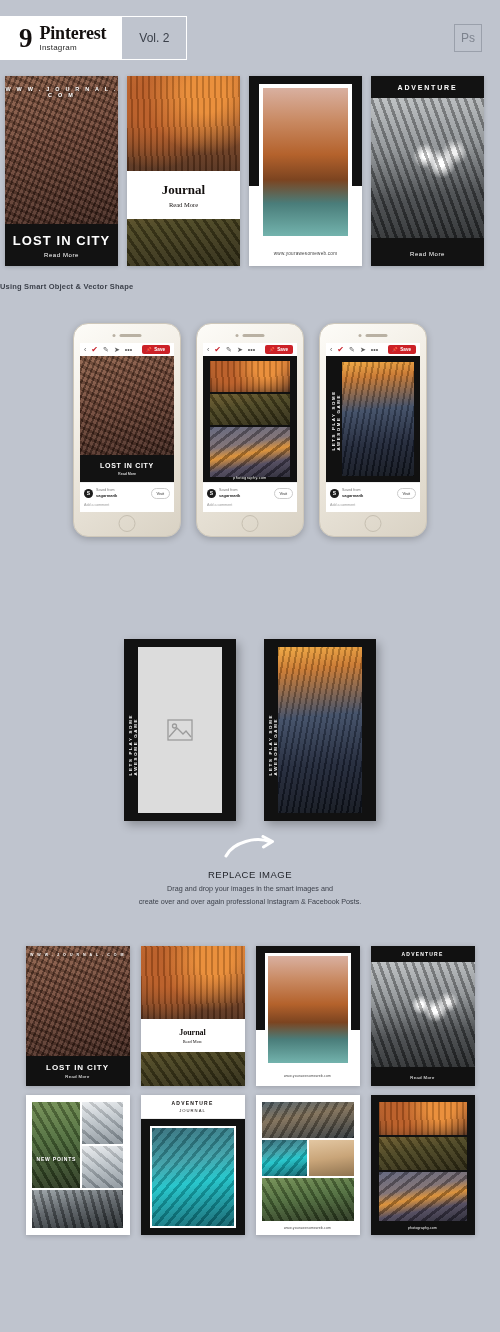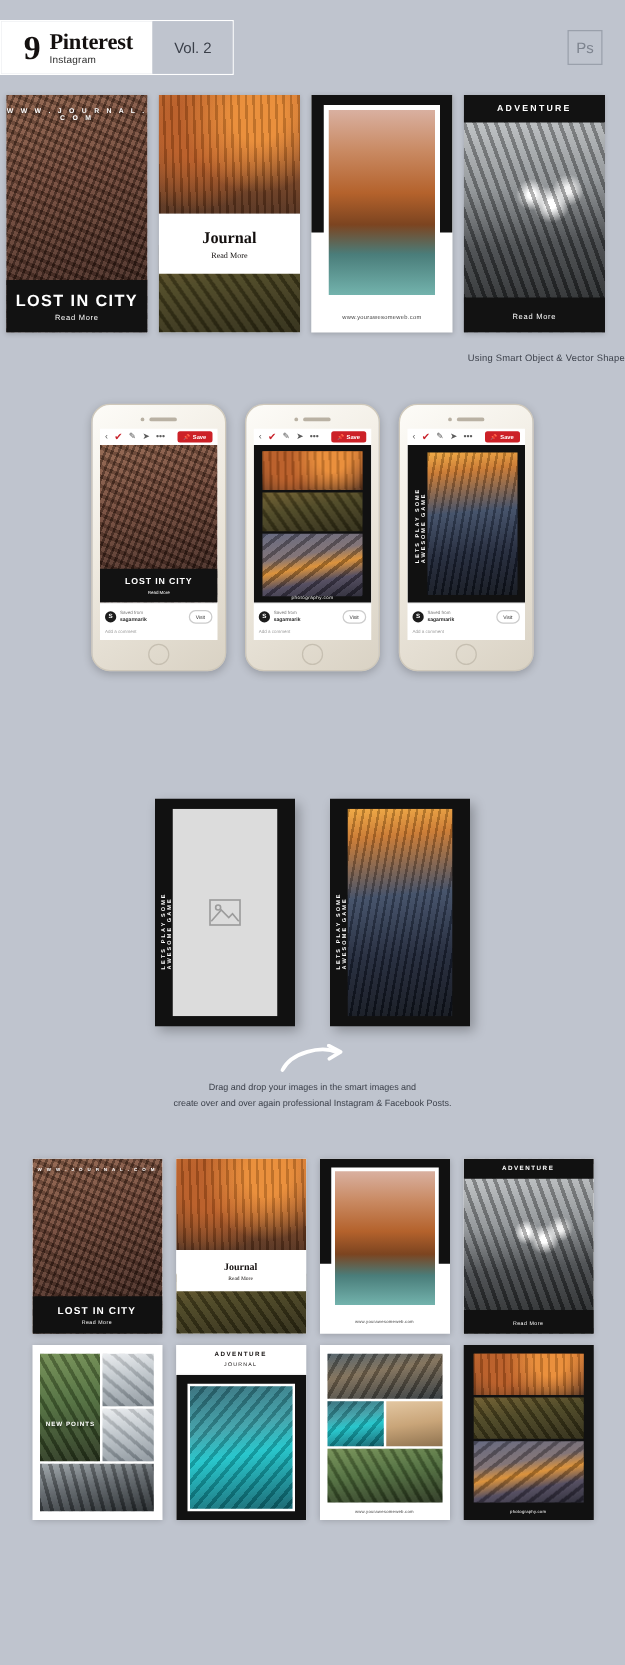--- a/index.html
+++ b/index.html
@@ -136,22 +136,22 @@
     text-shadow:0 1px 2px rgba(0,0,0,.6);
   }
   .t-big { font-size:13px; font-weight:bold; letter-spacing:1.1px; }
   .t-small { font-size:6px; letter-spacing:.6px; margin-top:4px; }
   .t-serif-big { font-family:"Liberation Serif",serif; font-size:13px; font-weight:bold; }
   .t-serif-small { font-family:"Liberation Serif",serif; font-size:6.5px; margin-top:3px; }
   .t-adv { font-size:7px; font-weight:bold; letter-spacing:1.8px; }
   .t-url-bot { font-size:4.6px; color:#444; letter-spacing:.25px; }
 
   .caption-note {
-    text-align:right; font-size:7.5px; color:#3c414b;
-    padding: 16px 0 0; letter-spacing:.2px;
+    text-align:left; font-size:7.5px; color:#3c414b;
+    padding: 16px 0 0; letter-spacing:.2px;font-weight:bold;
   }
 
   
   .sec-phones { height:272px; position:relative; }
   .phones { display:flex; justify-content:center; gap:15px; padding-top:4px; }
   .phone {
     width:108px; height:214px; border-radius:15px;
     background: linear-gradient(145deg,#fdfcf8 0%, #efeae0 45%, #d9d2c4 100%);
     border:1px solid #cfc8ba;
     box-shadow: 0 2px 7px rgba(0,0,0,.22);
@@ -435,20 +435,21 @@
 
     </div>
 
     <div class="arrow-wrap">
       <svg width="54" height="26" viewBox="0 0 54 26">
         <path d="M3 21 C10 7, 34 1, 47 7" stroke="#ffffff" stroke-width="3" fill="none" stroke-linecap="round"></path>
         <path d="M40 1.5 L49.5 6.5 L40.5 12" stroke="#ffffff" stroke-width="3" fill="none" stroke-linecap="round" stroke-linejoin="round"></path>
       </svg>
     </div>
 
+    <div class="rep-title">REPLACE IMAGE</div>
     <div class="rep-line">Drag and drop your images in the smart images and</div>
     <div class="rep-line">create over and over again professional Instagram &amp; Facebook Posts.</div>
   </div>
 
   <div class="sec-grid">
     <div class="grid">
 
       <div class="gcell">
         <div class="ph ph-city"></div>
         <div class="g-url-top">W W W . J O U R N A L . C O M</div>

